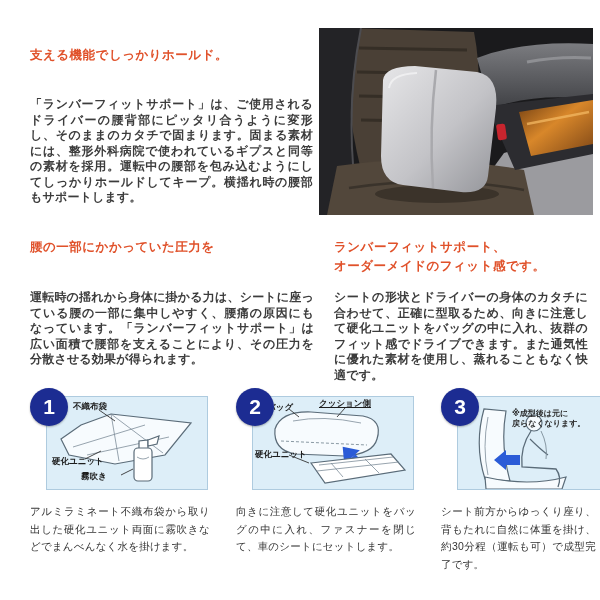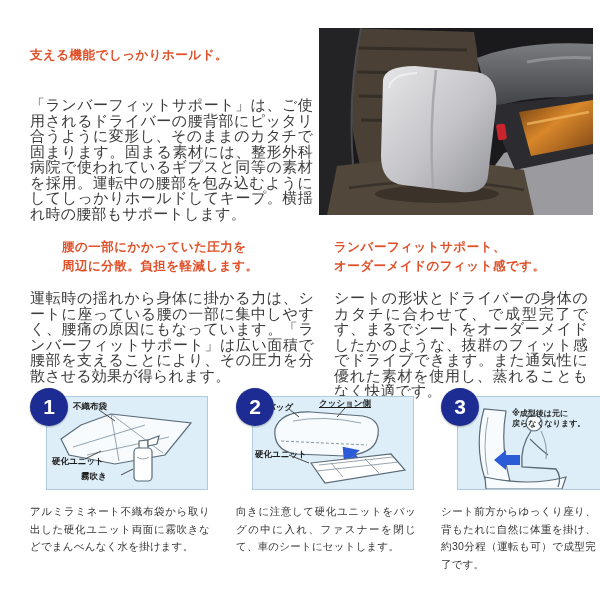--- a/index.html
+++ b/index.html
@@ -7,22 +7,22 @@
     width:600px;height:600px;position:relative;background:#ffffff;
     font-family:"Liberation Sans","DejaVu Sans",sans-serif;
     color:#3b3b3b;overflow:hidden;
   }
   .abs{position:absolute;}
   .h-orange{
     font-size:12.5px;font-weight:bold;color:#e0512a;
     line-height:19px;letter-spacing:.5px;white-space:nowrap;
   }
   .body-text{
-    font-size:15px;color:#3c3c3c;line-height:15.5px;
-    text-align:justify;letter-spacing:.2px;
+    font-size:12px;color:#3c3c3c;line-height:15.5px;
+    text-align:justify;letter-spacing:.2px;font-weight:bold;
   }
   .photo-frame{left:319px;top:28px;width:274px;height:187px;overflow:hidden;}
   .step-circle{
     width:38px;height:38px;border-radius:50%;
     background:#1c2c92;color:#ffffff;font-weight:bold;font-size:21px;
     display:flex;align-items:center;justify-content:center;
     z-index:3;box-shadow:0 1px 2px rgba(0,0,0,.3);
   }
   .illus-box{
     background:#ddeef8;border:1px solid #aecbdf;
@@ -96,31 +96,30 @@
       <rect x="178" y="96" width="9" height="16" rx="2.5" fill="#c8252e" transform="rotate(-8 182 104)"></rect>
 
       <ellipse cx="118" cy="166" rx="62" ry="9" fill="#000000" opacity="0.28"></ellipse>
 
       <path d="M64,52 Q66,38 96,38 L158,44 Q180,48 177,80 L169,148 Q167,166 142,164 L84,157 Q62,154 62,128 Z" fill="url(#gCushion)"></path>
       <path d="M117,42 Q110,100 114,160" stroke="#a9a9ad" stroke-width="2.5" fill="none"></path>
       <path d="M70,60 Q72,46 98,45" stroke="#f2f2f4" stroke-width="2" fill="none" opacity="0.8"></path>
     </svg>
   </div>
 
-  <div class="abs h-orange" style="left:30px;top:238px;margin-left:32px;">
+  <div class="abs h-orange" style="left:30px;top:238px;">
     <div>腰の一部にかかっていた圧力を</div>
-    <div>周辺に分散。負担を軽減します。</div>
   </div>
   <div class="abs body-text" style="left:30px;top:290px;width:284px;">運転時の揺れから身体に掛かる力は、シートに座っている腰の一部に集中しやすく、腰痛の原因にもなっています。「ランバーフィットサポート」は広い面積で腰部を支えることにより、その圧力を分散させる効果が得られます。</div>
 
   <div class="abs h-orange" style="left:334px;top:238px;">
     <div>ランバーフィットサポート、</div>
     <div>オーダーメイドのフィット感です。</div>
   </div>
-  <div class="abs body-text" style="left:334px;top:290px;width:254px;">シートの形状とドライバーの身体のカタチに合わせて、で成型完了です、まるでシートをオーダーメイドしたかのような、抜群のフィット感でドライブできます。また通気性に優れた素材を使用し、蒸れることもなく快適です。</div>
+  <div class="abs body-text" style="left:334px;top:290px;width:254px;">シートの形状とドライバーの身体のカタチに合わせて、正確に型取るため、向きに注意して硬化ユニットをバッグの中に入れ、抜群のフィット感でドライブできます。また通気性に優れた素材を使用し、蒸れることもなく快適です。</div>
 
   <div class="abs step-circle" style="left:30px;top:388px;">1</div>
   <div class="abs illus-box" style="left:46px;top:396px;width:160px;height:92px;">
     <svg width="160" height="92" viewBox="0 0 160 92">
 
       <path d="M14,42 L34,28 L64,17 L144,26 L118,58 L68,67 L22,58 Z" fill="#f7fbfe" stroke="#5a6b78" stroke-width="1.2"></path>
       <path d="M64,17 L72,64 M64,17 L116,56 M26,50 L98,28 M40,58 L122,40" stroke="#7d8d99" stroke-width="0.8" fill="none"></path>
 
       <path d="M92,52 L92,44 L101,43 L101,51" fill="#ffffff" stroke="#5a6b78" stroke-width="1.2"></path>
       <path d="M101,43 L112,39 L110,47 L101,49 Z" fill="#ffffff" stroke="#5a6b78" stroke-width="1.2"></path>

